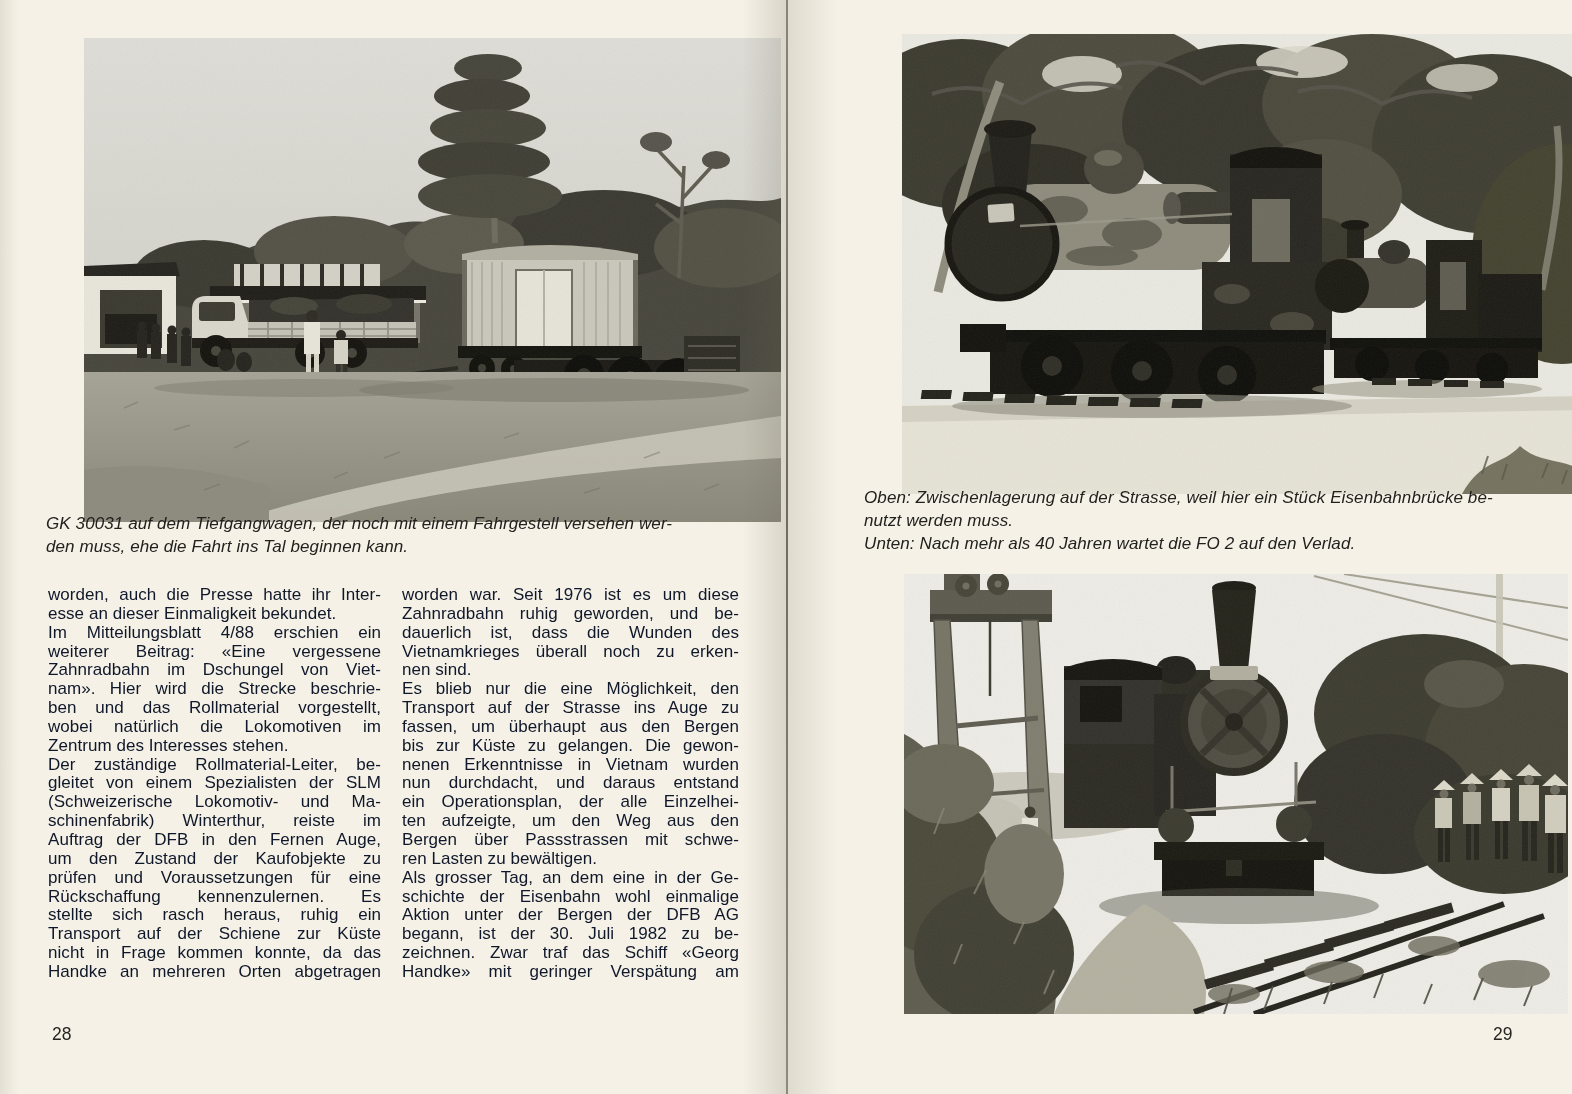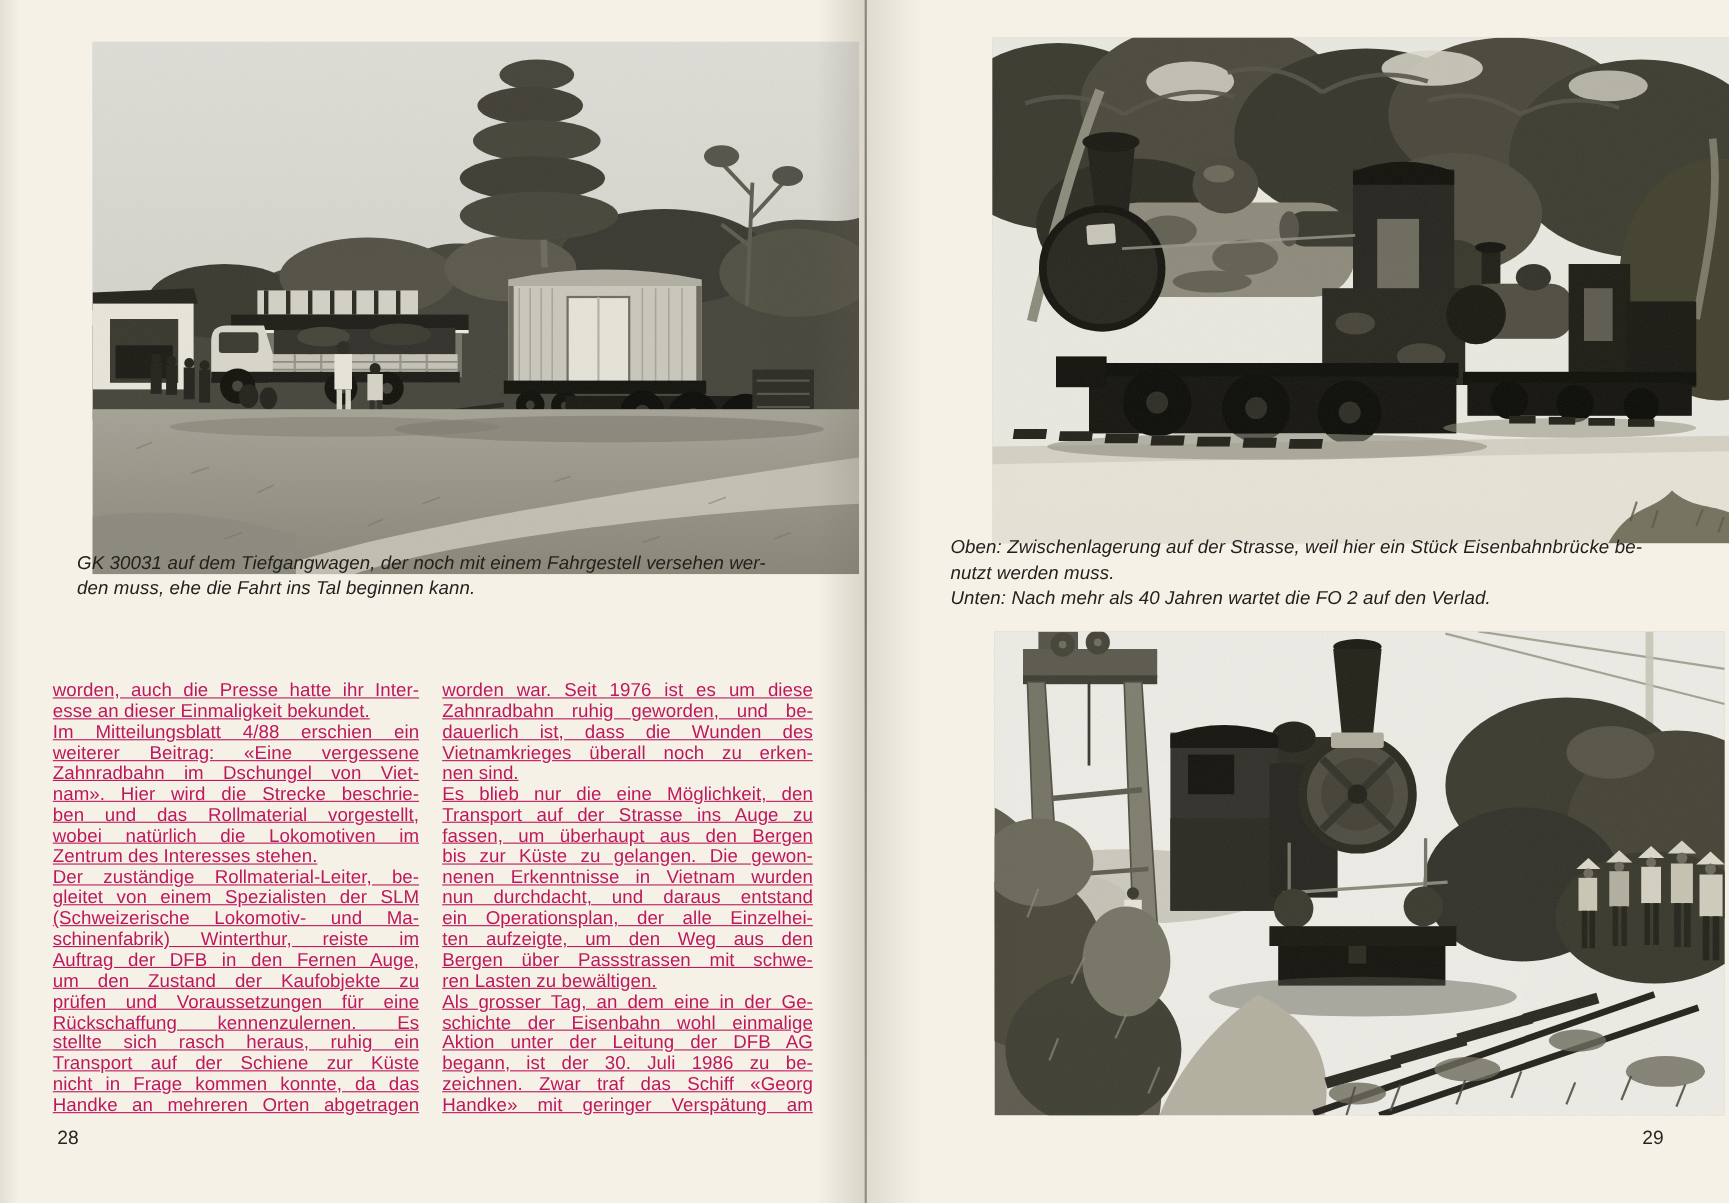--- a/index.html
+++ b/index.html
@@ -20,25 +20,25 @@
   .photo{position:absolute;overflow:hidden;background:#d9d8d2;}
   .photo svg{display:block;width:100%;height:100%;}
   #photo1{left:44px;top:22px;width:697px;height:484px;}
   #photo2{left:862px;top:18px;width:684px;height:460px;}
   #photo3{left:864px;top:558px;width:664px;height:440px;}
   .caption{
     position:absolute;margin:0;
     font-style:italic;font-size:17px;line-height:23px;letter-spacing:.1px;
     white-space:pre-line;color:#22211e;
   }
-  #caption1{left:46px;top:500px;width:702px;margin-left:24px;}
+  #caption1{left:46px;top:512px;width:702px;}
   #caption2{left:864px;top:486px;width:694px;}
   .col{
-    position:absolute;top:619px;
-    font-size:17px;line-height:18.85px;letter-spacing:.05px;color:#be185d;text-decoration:underline;
+    position:absolute;top:586px;
+    font-size:17px;line-height:18.85px;letter-spacing:.05px;color:#0f172a;
   }
   #col1{left:48px;width:333px;}
   #col2{left:402px;width:337px;}
   .line{text-align:justify;text-align-last:justify;}
   .line.para-end{text-align-last:left;}
   .pagenum{position:absolute;font-size:17.5px;color:#262522;text-align:center;}
   #pagenum-left{left:52px;top:1024px;}
   #pagenum-right{left:1493px;top:1024px;}
 </style>
 </head>
@@ -264,22 +264,22 @@
       <div class="line">fassen, um überhaupt aus den Bergen</div>
       <div class="line">bis zur Küste zu gelangen. Die gewon-</div>
       <div class="line">nenen Erkenntnisse in Vietnam wurden</div>
       <div class="line">nun durchdacht, und daraus entstand</div>
       <div class="line">ein Operationsplan, der alle Einzelhei-</div>
       <div class="line">ten aufzeigte, um den Weg aus den</div>
       <div class="line">Bergen über Passstrassen mit schwe-</div>
       <div class="line para-end">ren Lasten zu bewältigen.</div>
       <div class="line">Als grosser Tag, an dem eine in der Ge-</div>
       <div class="line">schichte der Eisenbahn wohl einmalige</div>
-      <div class="line">Aktion unter der Leitung der DFB AG</div>
-      <div class="line">begann, ist der 30. Juli 1986 zu be-</div>
+      <div class="line">Aktion unter der Bergen der DFB AG</div>
+      <div class="line">begann, ist der 30. Juli 1982 zu be-</div>
       <div class="line">zeichnen. Zwar traf das Schiff «Georg</div>
       <div class="line">Handke» mit geringer Verspätung am</div>
     </div>
 
   <div class="pagenum" id="pagenum-left">28</div>
 </section>
 
 <div class="gutter-left"></div>
 <div class="spine"></div>
 <div class="gutter-right"></div>

